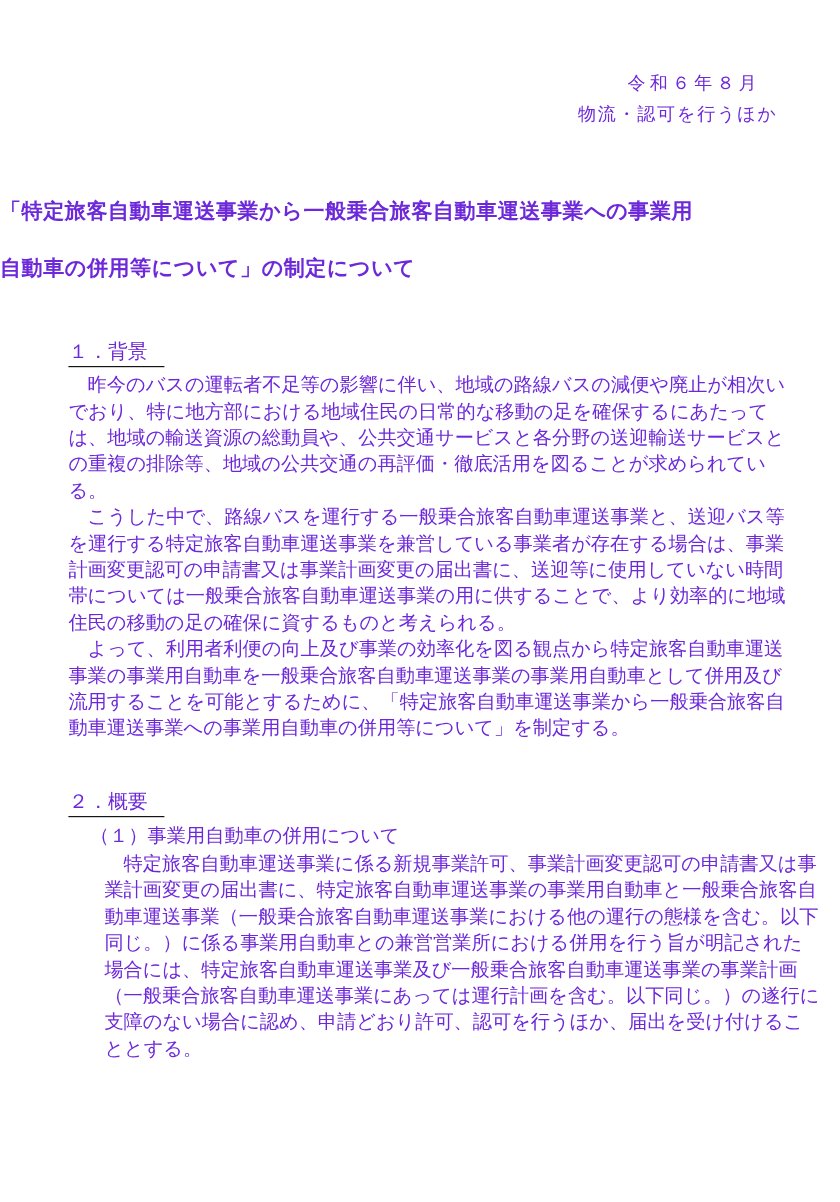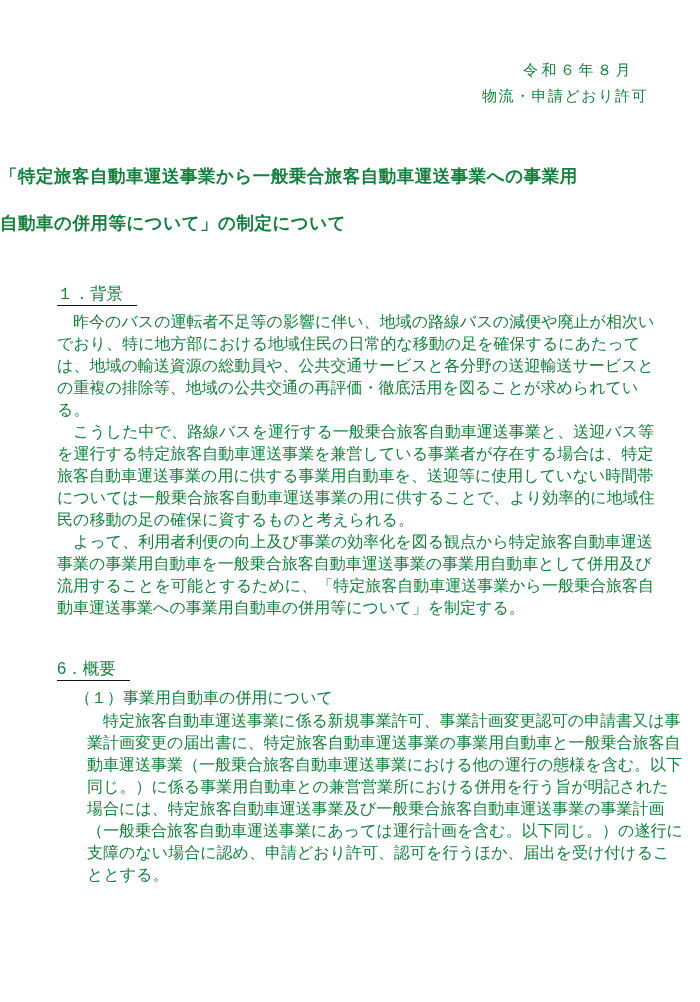--- a/index.html
+++ b/index.html
@@ -7,21 +7,21 @@
     padding: 0;
     background: #ffffff;
   }
   .page {
     position: relative;
     width: 700px;
     height: 1002px;
     background: #ffffff;
     overflow: hidden;
     font-family: "Liberation Sans", sans-serif;
-    color: #15803d;
+    color: #6d28d9;
     -webkit-font-smoothing: antialiased;
   }
   
   .header-meta {
     position: absolute;
     top: 57px;
     right: 52px;
     text-align: right;
     font-size: 15px;
     line-height: 26px;
@@ -83,38 +83,38 @@
     max-width: 596px;
   }
 </style>
 </head>
 <body>
 
 <div class="page">
 
   <div class="header-meta">
     <div class="doc-date">令和６年８月</div>
-    <div class="doc-department">物流・申請どおり許可</div>
+    <div class="doc-department">物流・認可を行うほか</div>
   </div>
 
   <div class="doc-title">
     <div>「特定旅客自動車運送事業から一般乗合旅客自動車運送事業への事業用</div>
     <div>自動車の併用等について」の制定について</div>
   </div>
 
   <div class="section section-1">
     <div>
       <span class="section-heading">１．背景</span>
     </div>
     <p>　昨今のバスの運転者不足等の影響に伴い、地域の路線バスの減便や廃止が相次いでおり、特に地方部における地域住民の日常的な移動の足を確保するにあたっては、地域の輸送資源の総動員や、公共交通サービスと各分野の送迎輸送サービスとの重複の排除等、地域の公共交通の再評価・徹底活用を図ることが求められている。</p>
-    <p>　こうした中で、路線バスを運行する一般乗合旅客自動車運送事業と、送迎バス等を運行する特定旅客自動車運送事業を兼営している事業者が存在する場合は、特定旅客自動車運送事業の用に供する事業用自動車を、送迎等に使用していない時間帯については一般乗合旅客自動車運送事業の用に供することで、より効率的に地域住民の移動の足の確保に資するものと考えられる。</p>
+    <p>　こうした中で、路線バスを運行する一般乗合旅客自動車運送事業と、送迎バス等を運行する特定旅客自動車運送事業を兼営している事業者が存在する場合は、事業計画変更認可の申請書又は事業計画変更の届出書に、送迎等に使用していない時間帯については一般乗合旅客自動車運送事業の用に供することで、より効率的に地域住民の移動の足の確保に資するものと考えられる。</p>
     <p>　よって、利用者利便の向上及び事業の効率化を図る観点から特定旅客自動車運送事業の事業用自動車を一般乗合旅客自動車運送事業の事業用自動車として併用及び流用することを可能とするために、「特定旅客自動車運送事業から一般乗合旅客自動車運送事業への事業用自動車の併用等について」を制定する。</p>
   </div>
 
   <div class="section section-2">
     <div>
-      <span class="section-heading">6．概要</span>
+      <span class="section-heading">２．概要</span>
     </div>
     <div class="subheading">（１）事業用自動車の併用について</div>
     <p class="indented">　特定旅客自動車運送事業に係る新規事業許可、事業計画変更認可の申請書又は事業計画変更の届出書に、特定旅客自動車運送事業の事業用自動車と一般乗合旅客自動車運送事業（一般乗合旅客自動車運送事業における他の運行の態様を含む。以下同じ。）に係る事業用自動車との兼営営業所における併用を行う旨が明記された場合には、特定旅客自動車運送事業及び一般乗合旅客自動車運送事業の事業計画（一般乗合旅客自動車運送事業にあっては運行計画を含む。以下同じ。）の遂行に支障のない場合に認め、申請どおり許可、認可を行うほか、届出を受け付けることとする。</p>
   </div>
 
 </div>
 
 </body></html>

